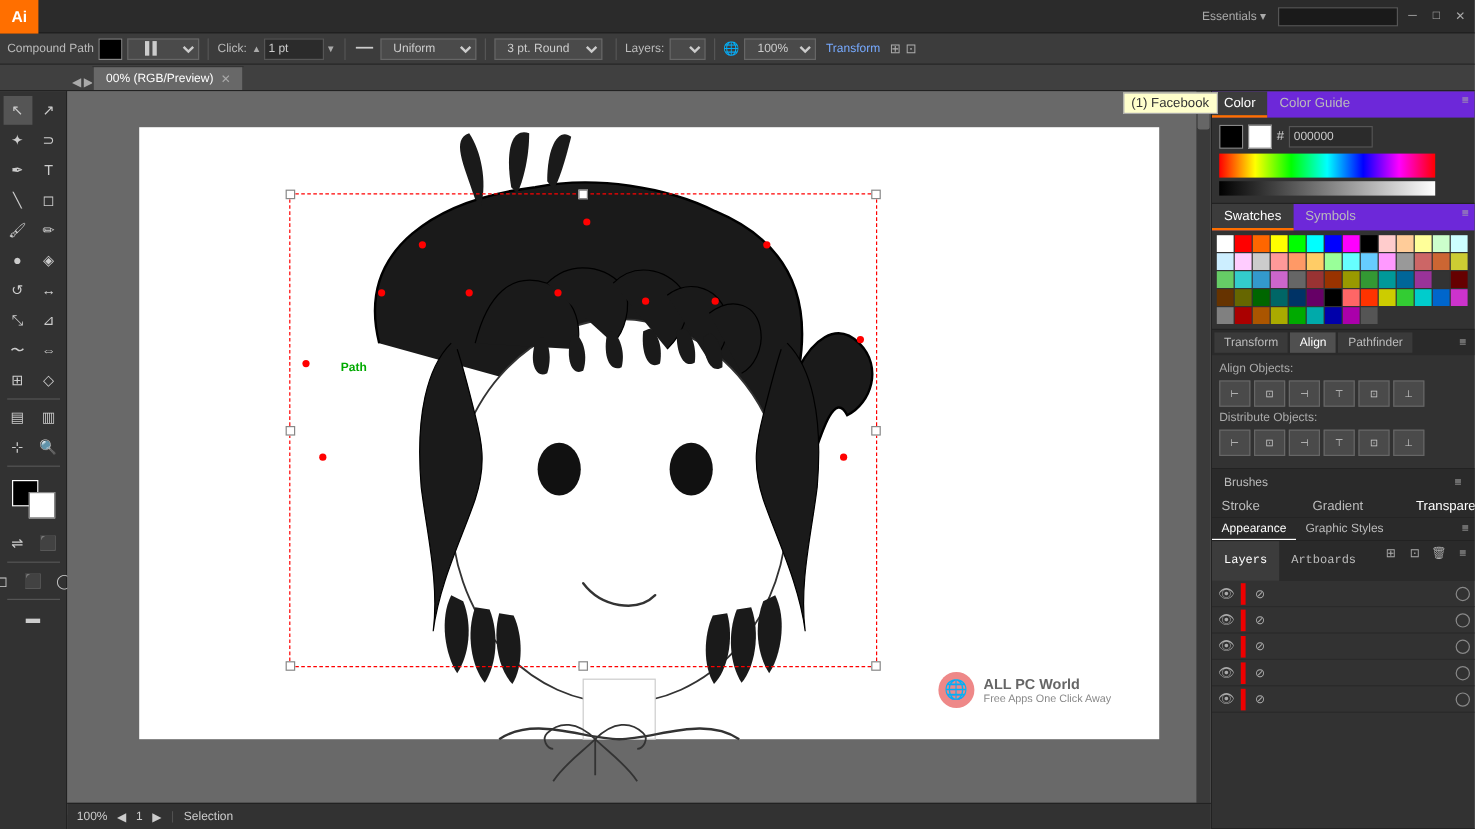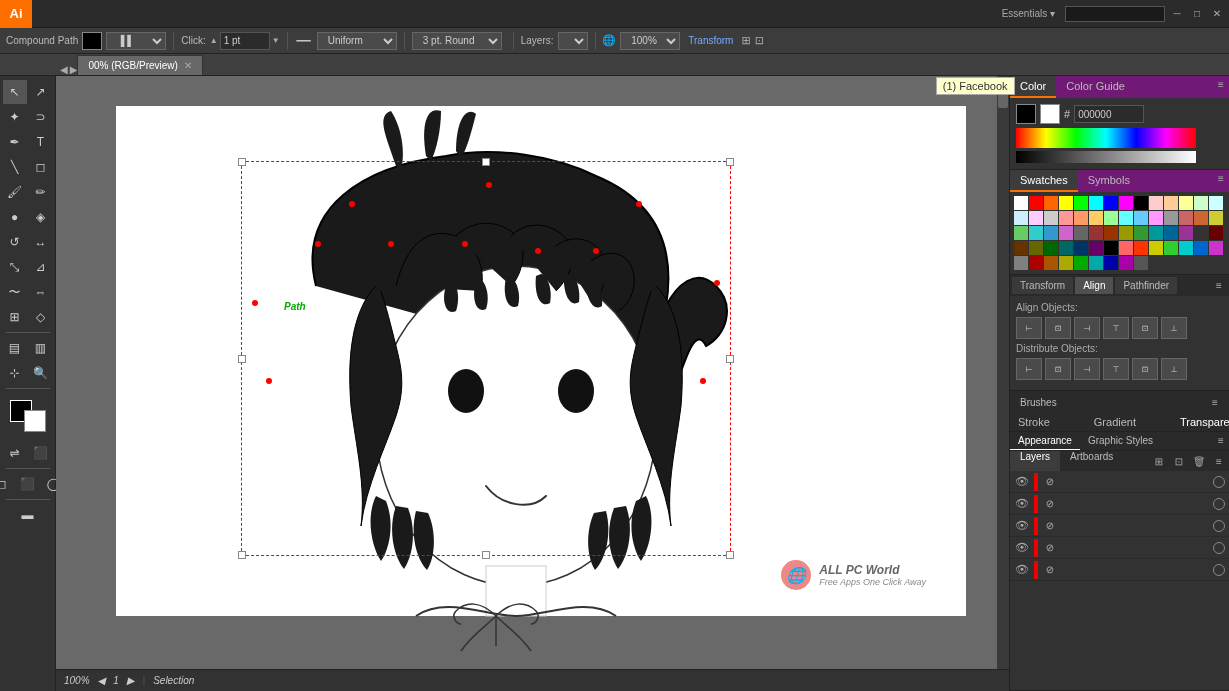--- a/index.html
+++ b/index.html
@@ -95,21 +95,21 @@
     }
 
     
     #right-panel {
       width: 220px; background: #323232; border-left: 1px solid #222; flex-shrink: 0;
       display: flex; flex-direction: column; overflow: hidden;
     }
 
     
     .panel-section { border-bottom: 1px solid #222; }
-    .panel-tabs { display: flex; background: #701a75; justify-content: flex-end; }
+    .panel-tabs { display: flex; background: #6d28d9; justify-content: flex-end; }
     .panel-tab { padding: 4px 10px; font-size: 11px; color: #bbb; cursor: pointer; }
     .panel-tab.active { background: #3c3c3c; color: #fff; border-bottom: 2px solid #ff6f00; }
     .panel-content { padding: 6px; }
 
     
     .color-row { display: flex; align-items: center; gap: 4px; margin-bottom: 4px; }
     .color-spectrum {
       width: 180px; height: 20px;
       background: linear-gradient(to right, #ff0000, #ffff00, #00ff00, #00ffff, #0000ff, #ff00ff, #ff0000);
     }
@@ -135,21 +135,21 @@
 
     
     .brushes-row { display: flex; background: #2a2a2a; align-items: center; padding: 3px 6px; gap: 6px; font-size: 10px; }
     .brushes-tab { color: #bbb; cursor: pointer; padding: 2px 4px; }
     .brushes-tab.active { color: #fff; }
     .app-tab { padding: 3px 8px; font-size: 10px; color: #bbb; cursor: pointer; }
     .app-tab.active { color: #fff; border-bottom: 1px solid #fff; }
 
     
     .layers-tabs { display: flex; background: #2a2a2a; }
-    .layers-tab { padding: 0 10px; font-size: 10px; color: #bbb; cursor: pointer; }
+    .layers-tab { padding: 11px 10px; font-size: 10px; color: #bbb; cursor: pointer; font-family: Liberation Mono, monospace; }
     .layers-tab.active { background: #3c3c3c; color: #fff; }
     .layer-row {
       display: flex; align-items: center; height: 22px; padding: 0 4px;
       border-bottom: 1px solid #2a2a2a; gap: 4px;
     }
     .layer-eye { width: 16px; height: 16px; display: flex; align-items: center; justify-content: center; cursor: pointer; color: #aaa; font-size: 11px; }
     .layer-color-bar { width: 4px; height: 18px; background: #e00; }
     .layer-icon { width: 16px; height: 16px; display: flex; align-items: center; justify-content: center; font-size: 10px; color: #aaa; }
     .layer-name { font-size: 10px; color: #ccc; flex: 1; }
     .layer-vis { width: 14px; height: 14px; border-radius: 50%; border: 1px solid #888; display: flex; align-items: center; justify-content: center; cursor: pointer; }
@@ -298,21 +298,21 @@
     <div class="tool-sep"></div>
     <div class="tool-row">
       <div class="tool-btn">◻</div>
       <div class="tool-btn">⬛</div>
       <div class="tool-btn">◯</div>
     </div>
     <div class="tool-sep"></div>
     <div class="tool-btn" style="width:44px;">▬</div>
   </div>
 
-  <div style="display:flex; flex-direction:column; flex:1; position:relative;font-style:italic;">
+  <div style="display:flex; flex-direction:column; flex:1; position:relative;">
     <div id="canvas-area">
       <div id="canvas-scroll">
         <div id="artboard">
 
           <svg id="girl-drawing" width="700" height="550" viewBox="0 0 700 550" style="position:absolute; top:0; left:0;">
 
             <path d="M200,180 C180,100 250,60 330,50 C380,40 440,50 480,70 C540,95 560,140 550,200 C560,180 580,160 600,180 C620,200 610,230 590,240 C580,220 570,250 560,280" fill="#1a1a1a" stroke="#000" stroke-width="2"></path>
 
             <path d="M280,60 C270,30 260,10 275,5 C285,20 290,45 285,65" fill="#1a1a1a"></path>
             <path d="M310,50 C305,20 310,0 325,5 C325,25 320,45 315,55" fill="#1a1a1a"></path>

